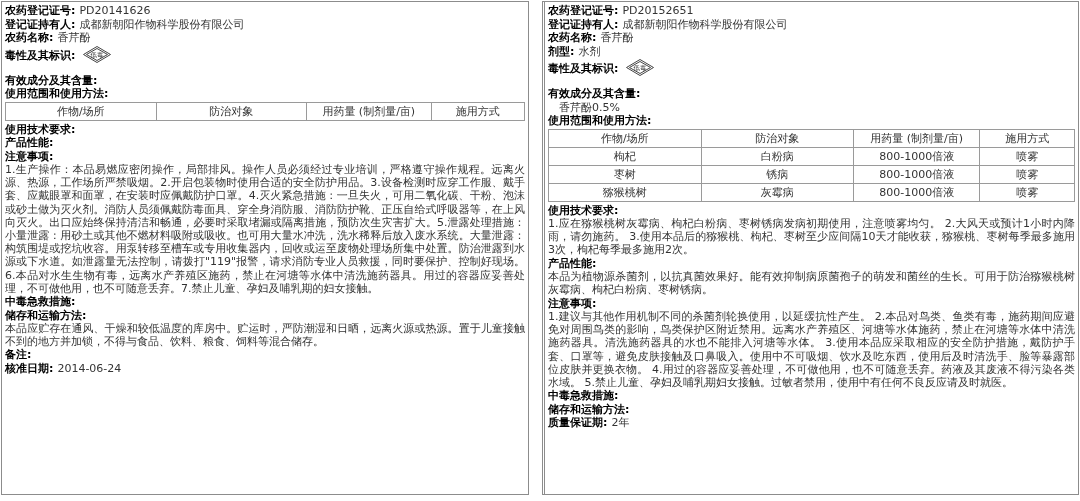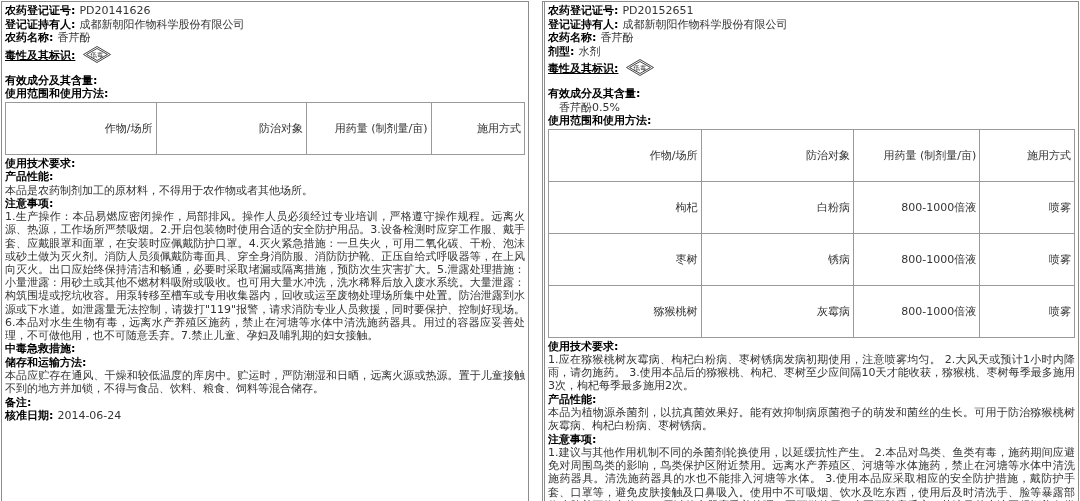--- a/index.html
+++ b/index.html
@@ -15,32 +15,32 @@
     background: #fff;
     padding: 2px 3px 3px 3px;
     min-height: 494px;
   }
   .panel.left  { width: 528px; }
   .panel.right { width: 537px; border-left: 3px double #8c8c8c; }
   .field-line { line-height: 13.5px; white-space: nowrap; }
   .field-label, .section-heading { font-weight: bold; color: #000; }
   .field-value { color: #333; margin-left: 4px; }
   .tox-line { height: 22px; display: flex; align-items: center; }
-  .tox-line .field-label { line-height: 13.5px; text-decoration: underline; }
+  .tox-line .field-label { line-height: 13.5px; }
   .tox-icon { margin-left: 8px; display: inline-block; }
   .gap-sm { height: 7px; }
   .section-heading { line-height: 13.5px; }
   .ingredient-line { line-height: 13.5px; padding-left: 11px; color: #333; }
   table.usage-table {
     width: 100%; border-collapse: collapse; margin: 1px 0 2px 0;
     table-layout: fixed;
   }
   table.usage-table th, table.usage-table td {
-    border: 1px solid #9a9a9a; font-weight: normal; text-align: right;
-    padding: 18px 3px; height: 17px; color: #333; font-size: 11px;
+    border: 1px solid #9a9a9a; font-weight: normal; text-align: center;
+    padding: 1px 3px; height: 17px; color: #333; font-size: 11px;
     overflow: hidden; white-space: nowrap;
   }
   .col-1 { width: 29%; } .col-2 { width: 29%; } .col-3 { width: 24%; } .col-4 { width: 18%; }
   .para { color: #333; line-height: 13.2px; text-align: justify; }
   .diamond-stroke { fill: none; stroke: #444; stroke-width: 1; }
   .diamond-text { font-size: 6.5px; fill: #333; font-family: "DejaVu Sans", sans-serif; }
 </style>
 </head>
 <body>
 
@@ -80,21 +80,20 @@
         <tr>
           <th>作物/场所</th>
           <th>防治对象</th>
           <th>用药量 (制剂量/亩)</th>
           <th>施用方式</th>
         </tr>
       </thead>
     </table>
     <div class="section-heading">使用技术要求:</div>
     <div class="section-heading">产品性能:</div>
-    <div class="para">本品是农药制剂加工的原材料，不得用于农作物或者其他场所。</div>
     <div class="section-heading">注意事项:</div>
     <div class="para">1.生产操作：本品易燃应密闭操作，局部排风。操作人员必须经过专业培训，严格遵守操作规程。远离火源、热源，工作场所严禁吸烟。2.开启包装物时使用合适的安全防护用品。3.设备检测时应穿工作服、戴手套、应戴眼罩和面罩，在安装时应佩戴防护口罩。4.灭火紧急措施：一旦失火，可用二氧化碳、干粉、泡沫或砂土做为灭火剂。消防人员须佩戴防毒面具、穿全身消防服、消防防护靴、正压自给式呼吸器等，在上风向灭火。出口应始终保持清洁和畅通，必要时采取堵漏或隔离措施，预防次生灾害扩大。5.泄露处理措施：小量泄露：用砂土或其他不燃材料吸附或吸收。也可用大量水冲洗，洗水稀释后放入废水系统。大量泄露：构筑围堤或挖坑收容。用泵转移至槽车或专用收集器内，回收或运至废物处理场所集中处置。防治泄露到水源或下水道。如泄露量无法控制，请拨打"119"报警，请求消防专业人员救援，同时要保护、控制好现场。6.本品对水生生物有毒，远离水产养殖区施药，禁止在河塘等水体中清洗施药器具。用过的容器应妥善处理，不可做他用，也不可随意丢弃。7.禁止儿童、孕妇及哺乳期的妇女接触。</div>
     <div class="section-heading">中毒急救措施:</div>
     <div class="section-heading">储存和运输方法:</div>
     <div class="para">本品应贮存在通风、干燥和较低温度的库房中。贮运时，严防潮湿和日晒，远离火源或热源。置于儿童接触不到的地方并加锁，不得与食品、饮料、粮食、饲料等混合储存。</div>
     <div class="field-line">
       <span class="field-label">备注:</span><span class="field-value"></span>
     </div>
     <div class="field-line">
       <span class="field-label">核准日期:</span><span class="field-value">2014-06-24</span>

